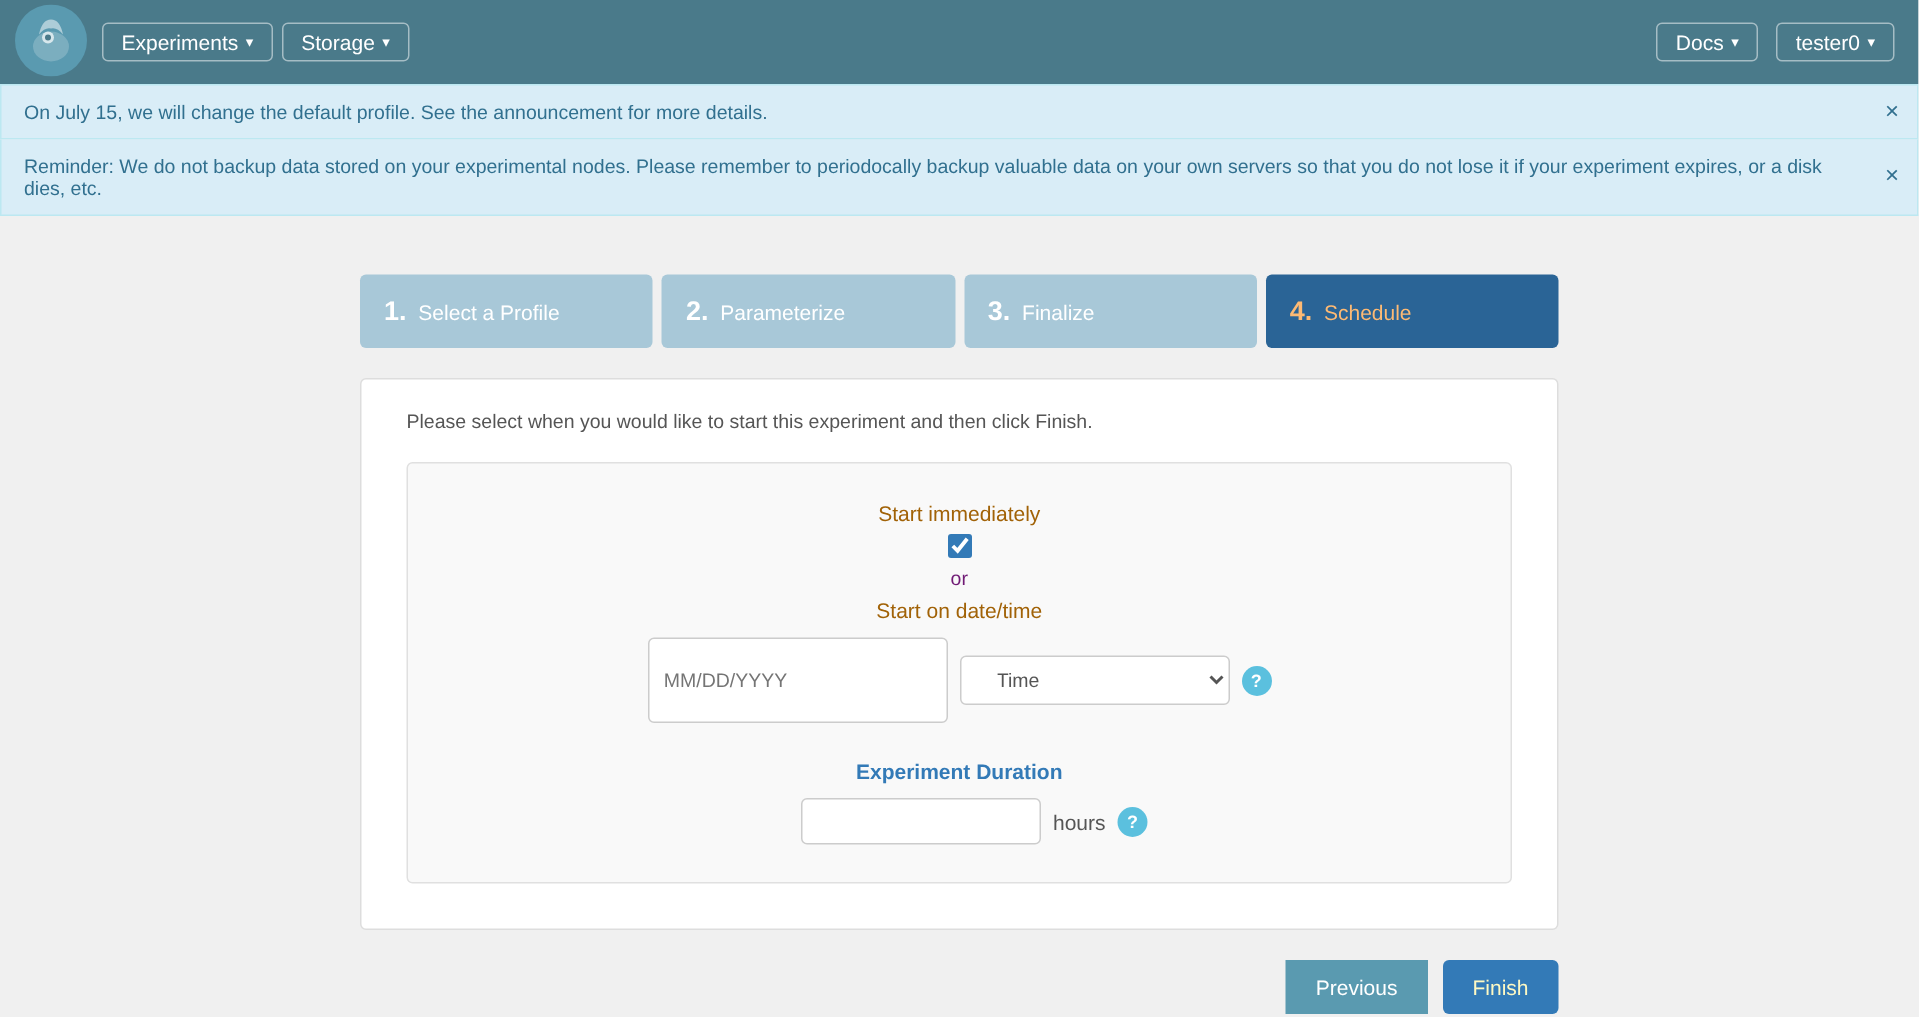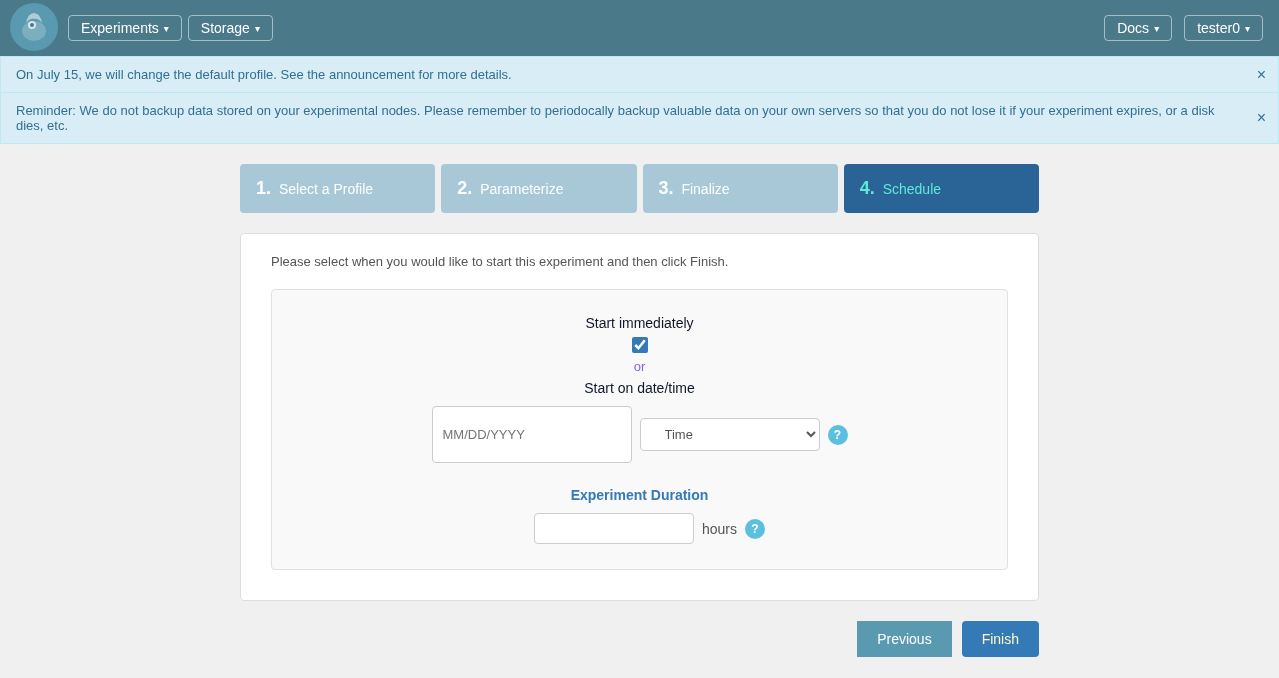--- a/index.html
+++ b/index.html
@@ -61,34 +61,35 @@
       color: #31708f;
       font-size: 16px;
       line-height: 1;
     }
 
     
     .steps-container {
       display: flex;
       gap: 6px;
       padding: 20px 240px 10px 240px;
+      margin-top: 19px;
     }
     .step {
       flex: 1;
       padding: 14px 16px;
       border-radius: 4px;
       cursor: default;
     }
     .step-inactive {
       background: #a8c8d8;
       color: #fff;
     }
     .step-active {
       background: #2a6496;
-      color: #5eead4;
+      color: #fdba74;
     }
     .step-number {
       font-size: 18px;
       font-weight: bold;
       margin-right: 4px;
     }
     .step-label {
       font-size: 14px;
     }
 
@@ -117,25 +118,25 @@
 
     .form-group-center {
       display: flex;
       flex-direction: column;
       align-items: center;
       gap: 6px;
     }
 
     .label-text {
       font-size: 14px;
-      color: #0f172a;
+      color: #a16207;
     }
     .or-text {
       font-size: 13px;
-      color: #8b5cf6;
+      color: #701a75;
     }
 
     .checkbox-input {
       width: 16px;
       height: 16px;
       cursor: pointer;
       accent-color: #337ab7;
     }
 
     .date-time-row {

